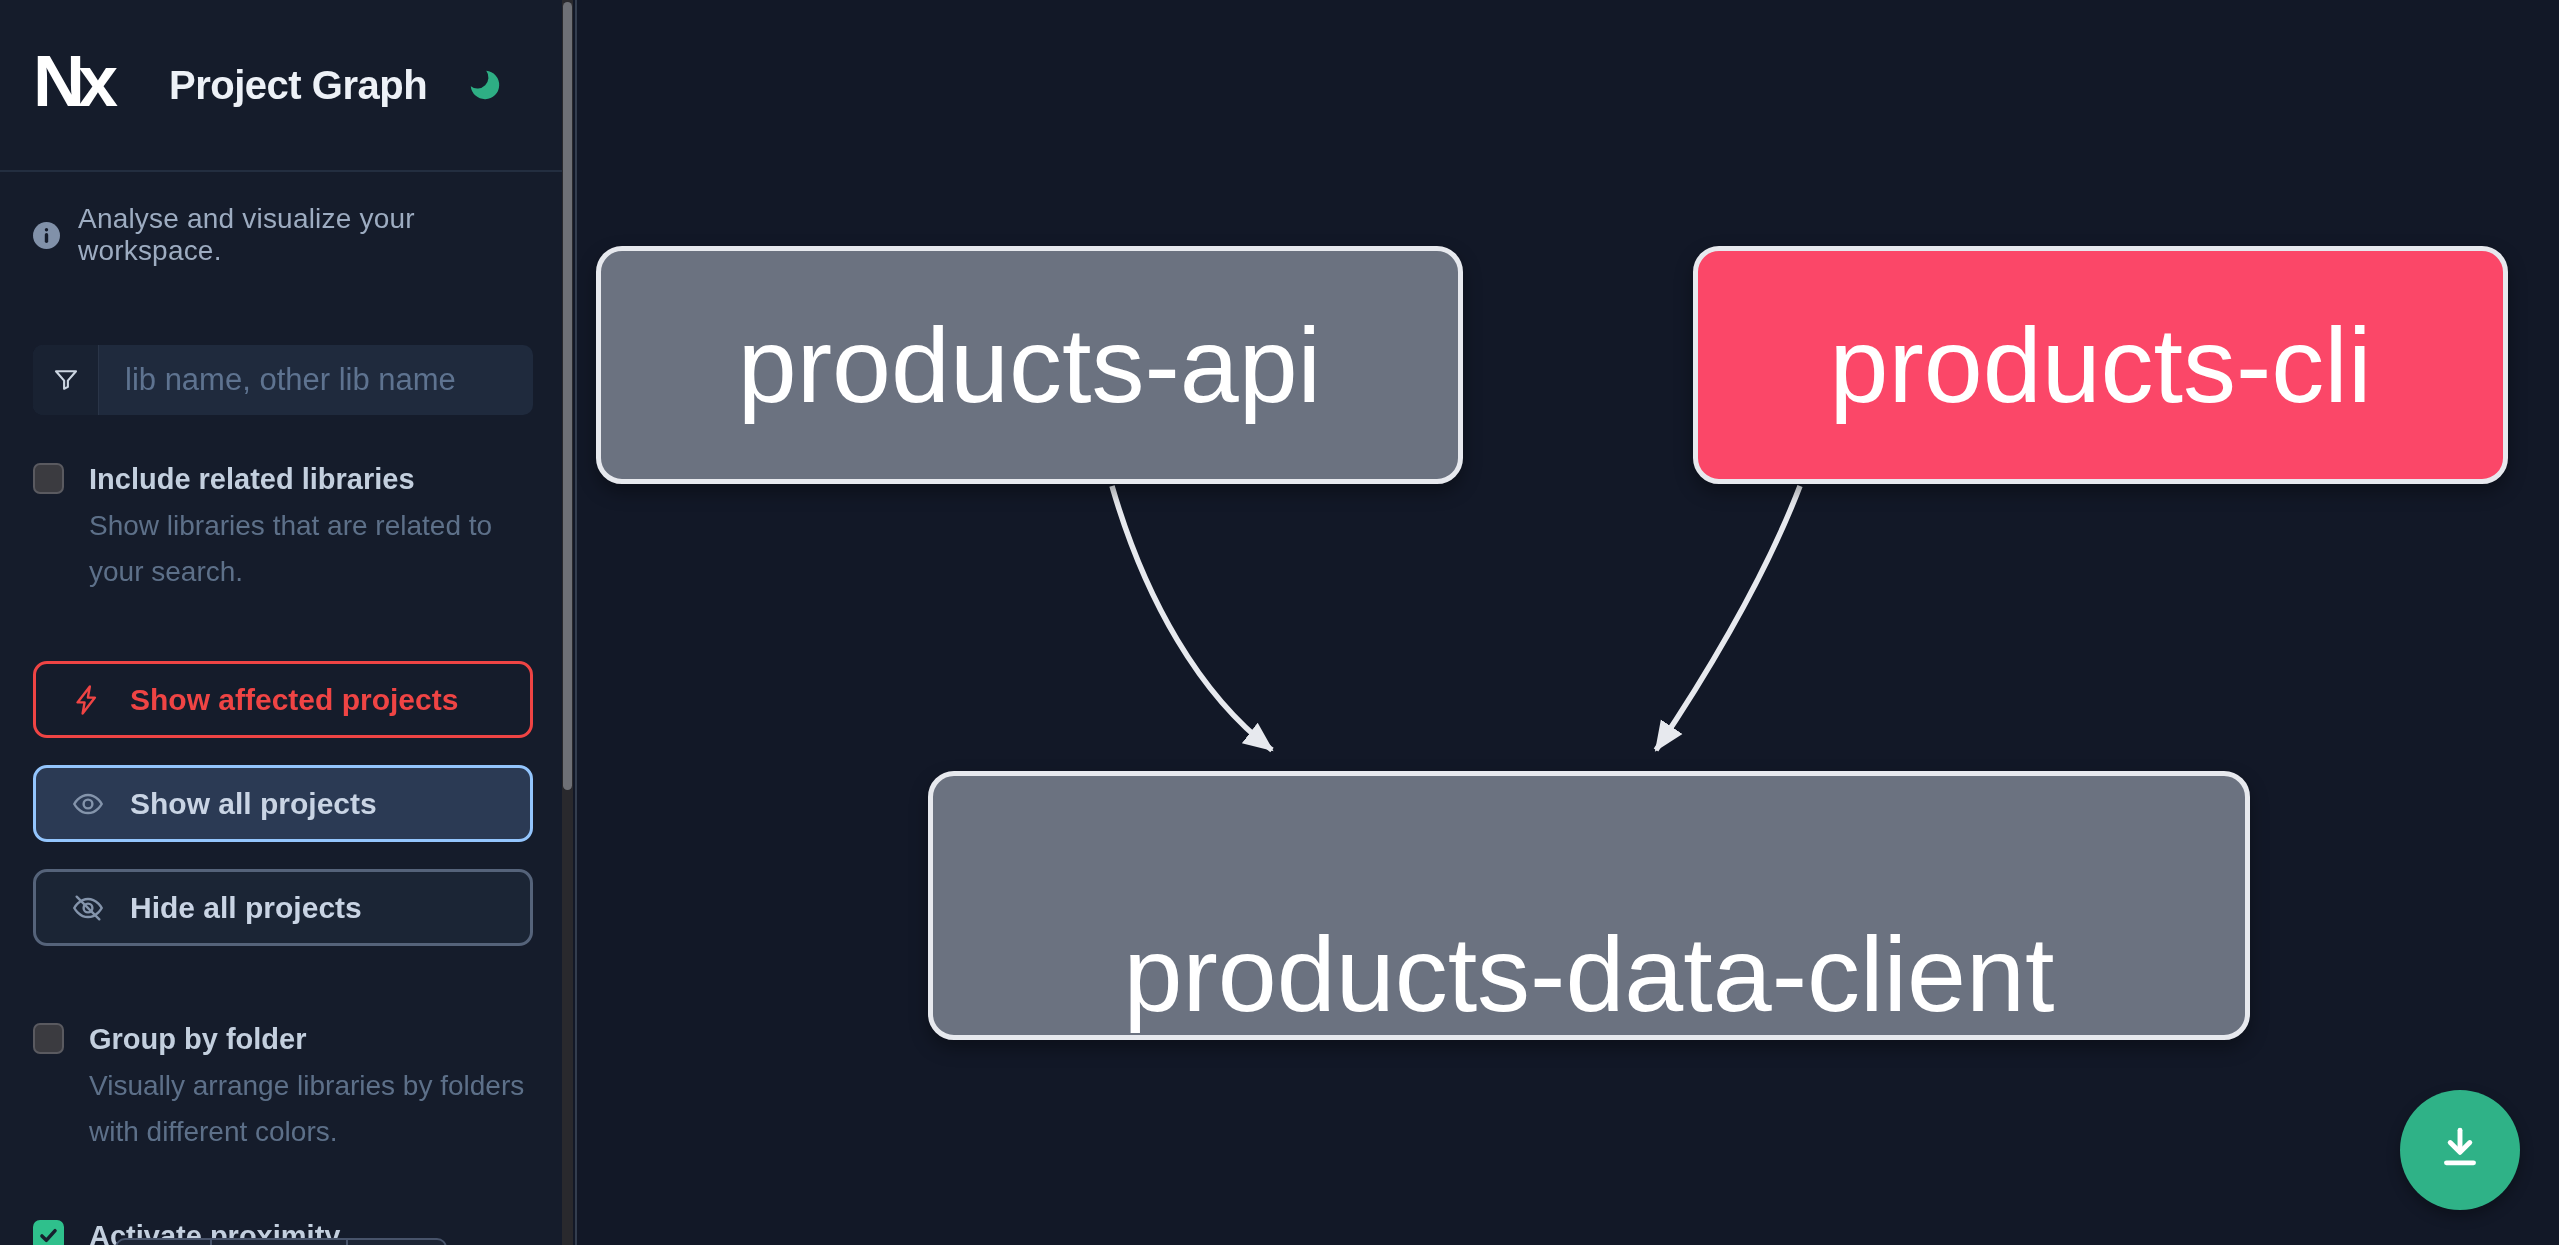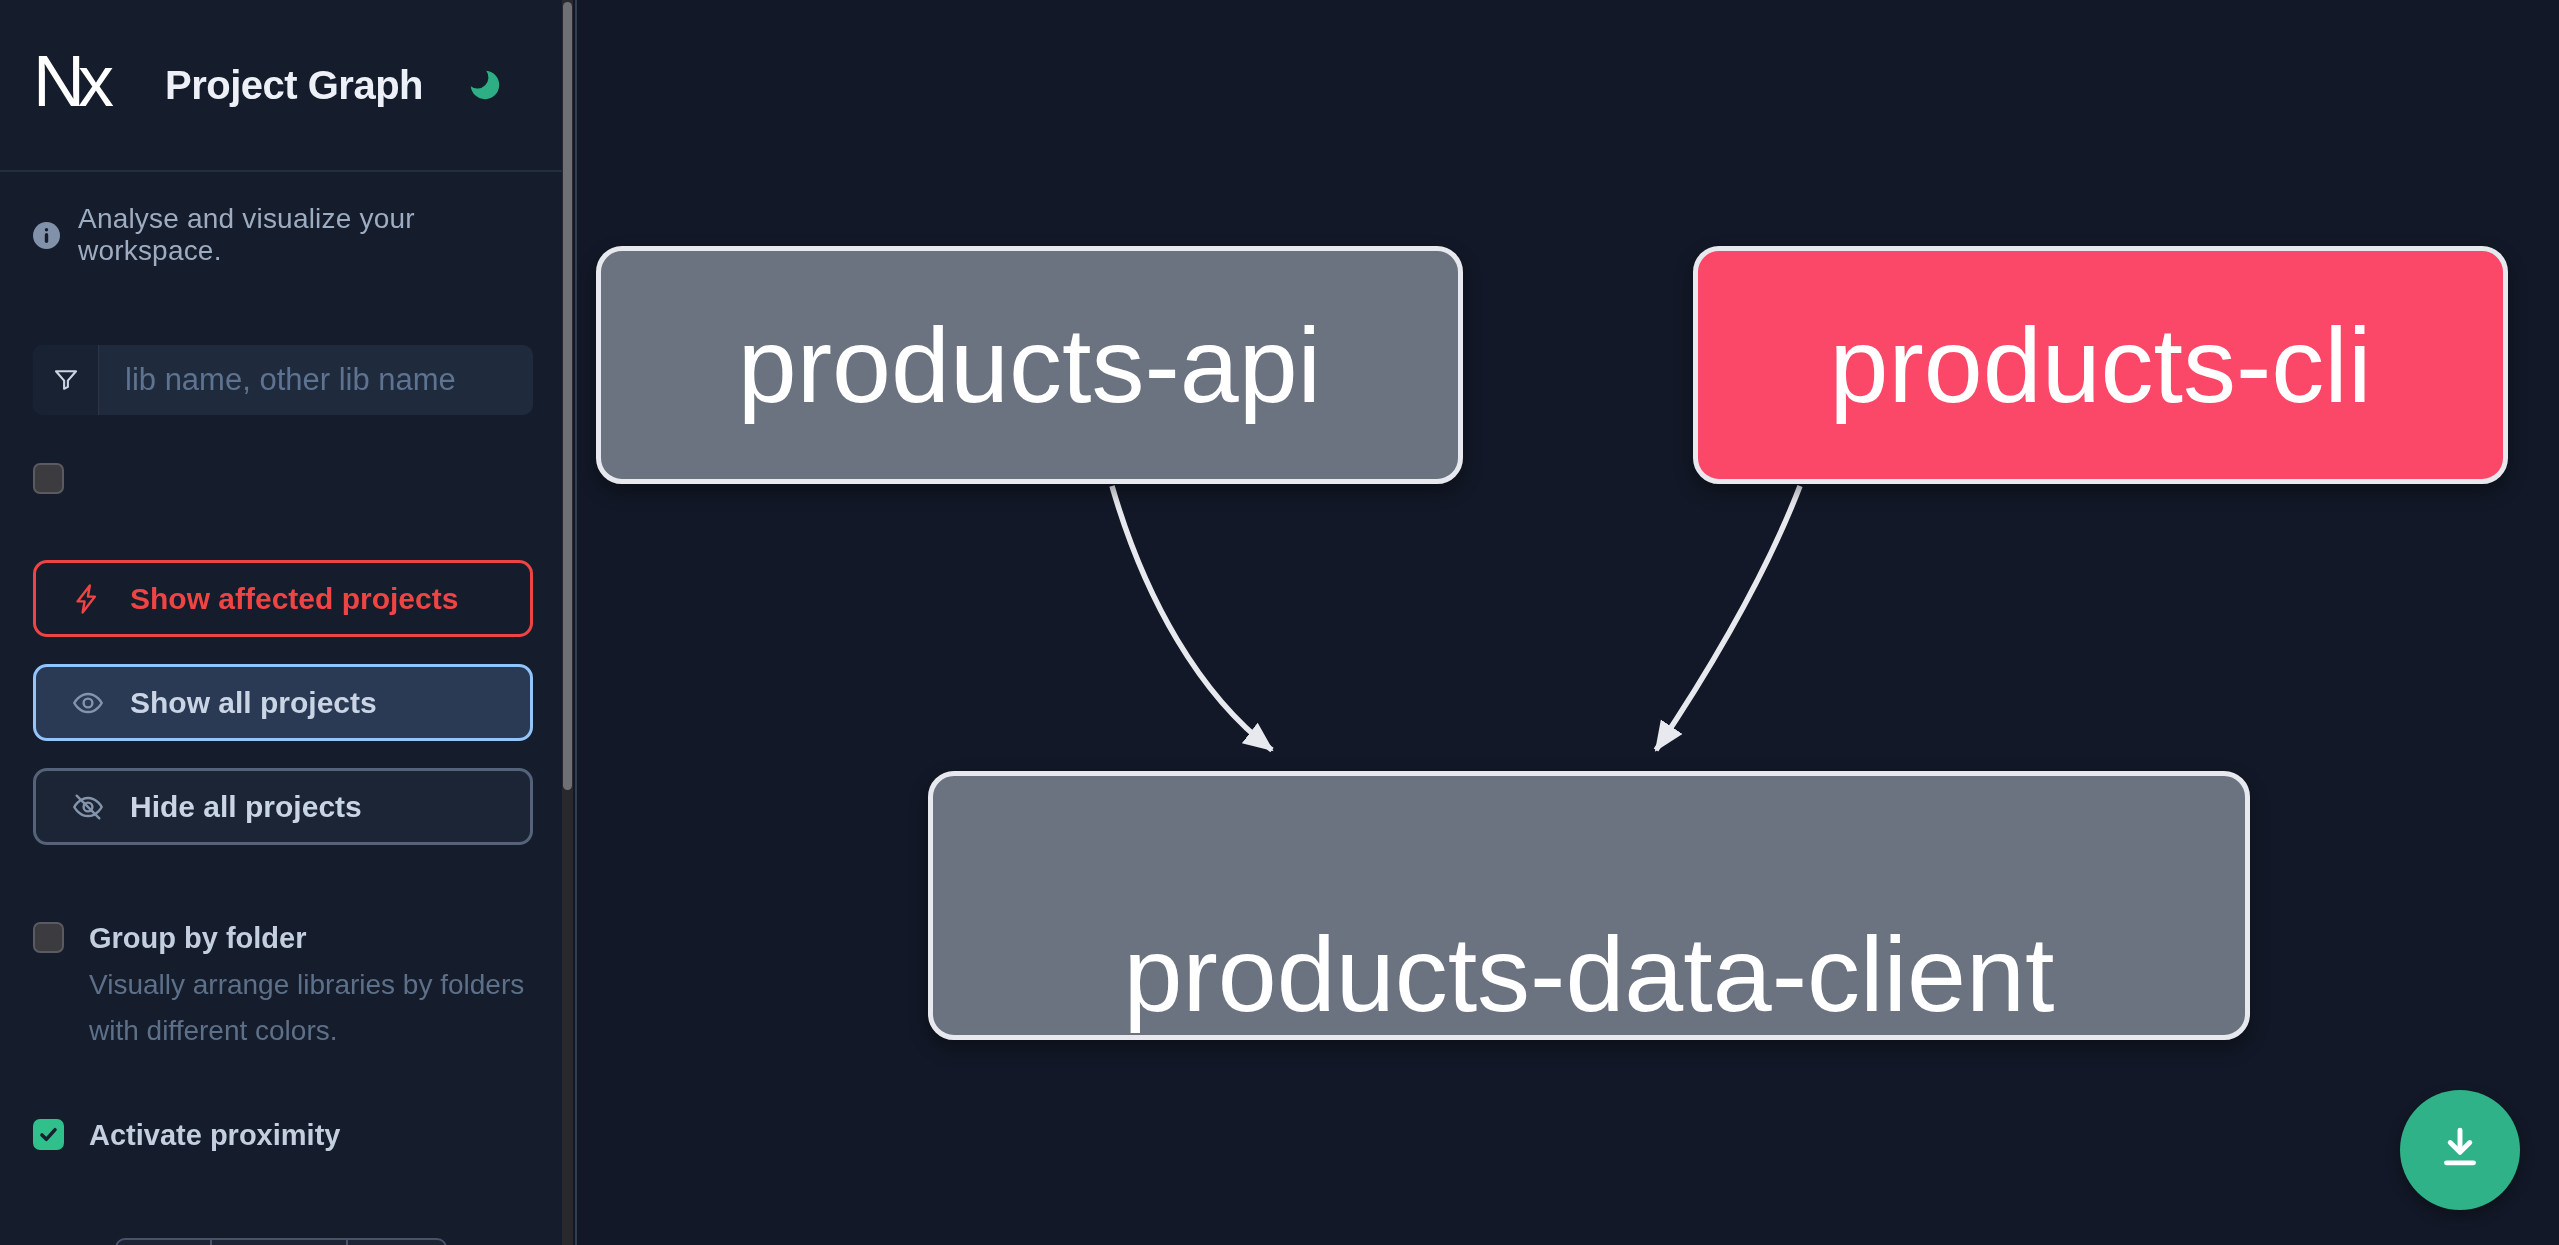--- a/index.html
+++ b/index.html
@@ -14,21 +14,21 @@
   body{font-family:"Liberation Sans",sans-serif;background:var(--canvas-bg,#121827);}
   .stage{position:relative;width:2559px;height:1245px;overflow:hidden;background:var(--canvas-bg,#121827);}
 
   
   .sidebar{position:absolute;left:0;top:0;width:562px;height:1245px;background:var(--sidebar-bg,#151C2B);}
   .v-sep{position:absolute;left:575px;top:0;width:2px;height:1245px;background:#333D4E;}
   .scroll-track{position:absolute;left:562px;top:0;width:11px;height:1245px;background:#29292D;}
   .scroll-thumb{position:absolute;left:1px;top:2px;width:9px;height:788px;background:#6E7076;border-radius:5px;}
 
   .side-header{display:flex;align-items:center;height:172px;padding-left:33px;border-bottom:2px solid #232E40;}
-  .logo{font-size:72px;font-weight:400;letter-spacing:-7px;color:#fff;line-height:1;padding-bottom:8px;}
+  .logo{font-size:72px;font-weight:700;letter-spacing:-7px;color:#fff;line-height:1;padding-bottom:8px;}
   .app-title{margin-left:58px;font-size:40px;font-weight:700;color:var(--text-primary,#EDF1F7);letter-spacing:-.5px;}
   .moon{margin-left:auto;margin-right:58px;width:38px;height:38px;}
 
   .side-content{padding:0 29px 0 33px;}
   .tagline{display:flex;align-items:center;gap:18px;margin-top:31px;}
   .info-badge{width:27px;height:27px;border-radius:50%;background:#8191A9;display:flex;align-items:center;justify-content:center;flex:none;}
   .tagline-text{font-size:28px;font-weight:500;color:var(--text-secondary,#9DACC1);letter-spacing:.2px;}
 
   .search{display:flex;margin-top:78px;height:70px;width:500px;border-radius:10px;overflow:hidden;background:var(--panel-bg,#1F2A3D);}
   .search-iconcell{width:66px;flex:none;display:flex;align-items:center;justify-content:center;background:#192232;border-right:1px solid #2A3548;}
@@ -134,20 +134,24 @@
         <span class="search-iconcell">
           <svg width="30" height="30" viewBox="0 0 24 24" fill="none" stroke="#CBD5E1" stroke-width="1.7" stroke-linecap="round" stroke-linejoin="round">
             <path d="M4 5h16l-6.5 7.5v5L10.5 19v-6.5L4 5z"></path>
           </svg>
         </span>
         <input type="text" placeholder="lib name, other lib name" style="">
       </div>
 
       <div class="toggle t1">
         <span class="checkbox"></span>
+        <span>
+          <div class="toggle-label">Include related libraries</div>
+          <div class="toggle-desc">Show libraries that are related to your search.</div>
+        </span>
       </div>
 
       <div class="actions">
         <button class="action-btn affected">
           <span class="abicon">
             <svg width="34" height="34" viewBox="0 0 24 24" fill="none" stroke="currentColor" stroke-width="1.7" stroke-linecap="round" stroke-linejoin="round">
               <path d="M13.3 2.5 4.6 13.7h5l-1.4 7.8 8.7-11.2h-5l1.4-7.8z"></path>
             </svg>
           </span>
           <span>Show affected projects</span>

